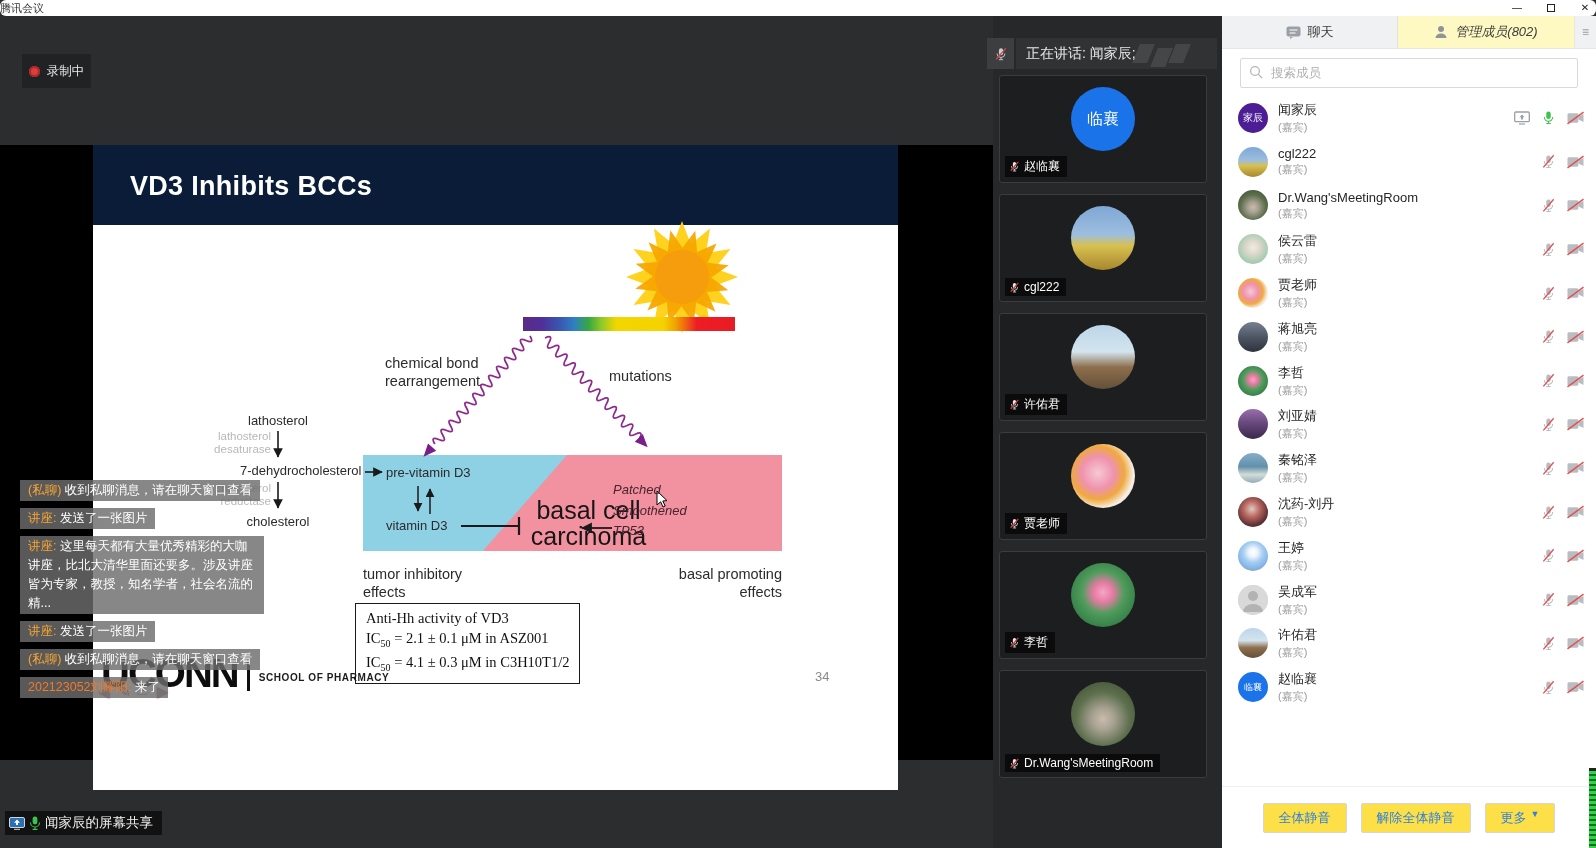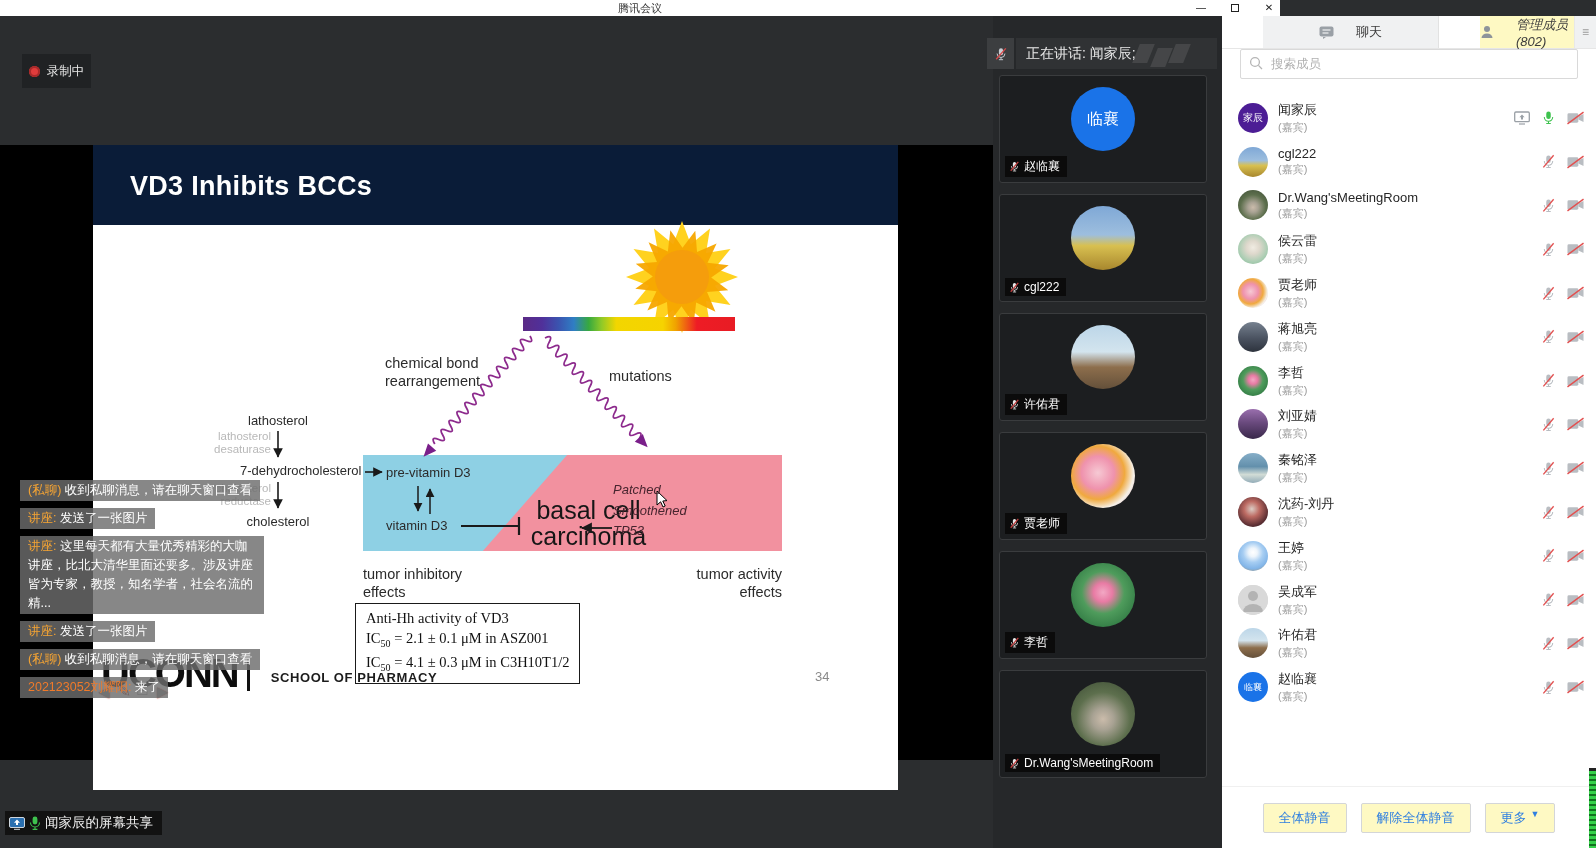--- a/index.html
+++ b/index.html
@@ -1,21 +1,21 @@
 <!DOCTYPE html>
 <html><head>
 <meta charset="utf-8">
 <style>
 * { margin:0; padding:0; box-sizing:border-box; }
 html,body { width:1596px; height:848px; overflow:hidden; }
 body { font-family:"Liberation Sans", sans-serif; background:#2b2d2f; position:relative; }
 
 
-.titlebar { position:absolute; top:0; left:0; width:1280px; height:16px; background:#ffffff;
-  display:flex; align-items:center; justify-content:center; font-size:11px; color:#333; z-index:50; }
+.titlebar { position:absolute; top:0; left:0; width:1596px; height:16px; background:#ffffff;
+  display:flex; align-items:center; font-size:11px; color:#333; z-index:50;border-radius:6px; }
 .win-controls { position:absolute; right:4px; top:0; height:16px; display:flex; align-items:center; gap:20px; }
 .wc { width:14px; height:14px; display:flex; align-items:center; justify-content:center; color:#222; font-size:10px; line-height:1; cursor:pointer; }
 .wc .maxbox { width:8px; height:8px; border:1px solid #222; display:block; }
 
 
 .app { position:absolute; top:16px; left:0; width:1596px; height:832px; display:flex; }
 
 
 .stage { position:relative; width:993px; height:832px; background:#2b2d2f; overflow:hidden; flex:none; }
 .stage-black { position:absolute; left:0; top:129px; width:993px; height:615px; background:#000; }
@@ -37,21 +37,21 @@
 .sl-colorbox { position:absolute; left:270px; top:310px; width:419px; height:96px; background:#8ed0e4; z-index:0; }
 .sl-pink { position:absolute; inset:0; background:#f2919f; clip-path:polygon(48.7% 0,100% 0,100% 100%,28.6% 100%); }
 .sl-carcinoma { position:absolute; left:408px; top:352px; width:175px; text-align:center; font-size:25px; line-height:26px; color:#161616; white-space:pre-line; z-index:4; }
 .sl-genes { position:absolute; left:520px; top:335px; font-style:italic; font-size:13px; line-height:20.5px; color:#47242e; white-space:pre-line; z-index:4; }
 .sl-antibox { position:absolute; left:262px; top:458px; border:1.5px solid #1a1a1a; padding:5px 10px 6px 10px;
   font-family:"Liberation Serif", serif; font-size:14.5px; line-height:19.5px; color:#111; background:#fff; z-index:4; }
 .sl-antibox sub { font-size:10px; }
 .sl-logo { position:absolute; left:8px; top:508px; display:flex; align-items:center; z-index:4; }
 .sl-uconn { font-size:40px; font-weight:800; letter-spacing:-2px; color:#0d0d0d; line-height:40px; }
 .sl-logo-bar { width:3px; height:32px; background:#111; margin:4px 9px 0 9px; }
-.sl-school { font-size:13px; font-weight:bold; letter-spacing:.6px; color:#1c1c1c; margin-top:8px;margin-left:12px; }
+.sl-school { font-size:10px; font-weight:bold; letter-spacing:.6px; color:#1c1c1c; margin-top:8px; }
 .sl-page { position:absolute; left:722px; top:524px; color:#8a8a8a; font-size:13px; z-index:4; }
 .sl-tools { position:absolute; left:2px; top:537px; display:flex; gap:5px; z-index:6; font-size:18px; }
 .sl-tools span { line-height:20px; }
 .t-arrow { color:#8a8a8a; text-shadow:0 0 2px #c0392b, 0 0 1px #c0392b; }
 .t-pen { color:#a03c34; font-size:16px; }
 .t-box { color:#9a9a9a; font-size:13px; }
 
 
 .chat-overlay { position:absolute; left:20px; top:464px; width:262px; z-index:5; }
 .chat-msg { display:table; background:rgba(108,108,108,.82); color:#fff; font-size:12.5px; line-height:19px;
@@ -72,46 +72,46 @@
 .tiles { position:absolute; left:6px; top:59px; width:208px; display:flex; flex-direction:column; gap:11px; }
 .tile { height:108px; background:#1c1e20; border:1px solid #3a3c3e; border-radius:3px; position:relative; }
 .tile-avatar { position:absolute; left:50%; top:11px; transform:translateX(-50%); width:64px; height:64px; border-radius:50%;
   display:flex; align-items:center; justify-content:center; color:#fff; font-size:16px; }
 .tile-chip { position:absolute; left:5px; bottom:5px; background:rgba(8,8,8,.85); color:#fff; font-size:12px;
   padding:2px 7px 2px 4px; display:flex; align-items:center; gap:4px; }
 
 
 .panel { position:relative; width:374px; height:832px; background:#fff; display:flex; flex-direction:column; flex:none; }
 .tabs { display:flex; height:33px; border-bottom:1px solid #e6e6e6; flex:none; }
-.tab { display:flex; align-items:center; justify-content:center; gap:22px; font-size:13px; color:#3c3c3c; cursor:pointer;margin-left:41px; }
+.tab { display:flex; align-items:center; justify-content:center; gap:7px; font-size:13px; color:#3c3c3c; cursor:pointer; }
 .tab-chat { width:176px; background:#f0f1f2; border-right:1px solid #e2e2e2; }
 .tab-manage { flex:1; background:#fef9c3;font-style:italic; }
 .tab-menu { width:22px; background:#f0f1f2; display:flex; align-items:center; justify-content:center; color:#9a9a9a; font-size:12px; border-left:1px solid #e8e8e8; cursor:pointer; }
-.search-wrap { height:47px; display:flex; padding:0 18px; flex:none; }
+.search-wrap { height:47px; display:flex; align-items:center; padding:0 18px; flex:none; }
 .search-box { position:relative; width:100%; }
 .search-box input { width:100%; height:30px; border:1px solid #d9d9d9; border-radius:2px; padding:0 8px 0 30px;
   font-size:12.5px; color:#333; outline:none; font-family:"Liberation Sans",sans-serif; }
 .search-box input::placeholder { color:#b0b0b0; }
 .search-ico { position:absolute; left:9px; top:7px; }
 .subtabs { display:flex; height:32px; border-bottom:1px solid #ebebeb; flex:none; }
 .subtab { flex:1; display:flex; align-items:center; justify-content:center; font-size:13px; cursor:pointer; }
 .subtab.active { color:#2f7fe0; background:#fff; }
 .subtab.inactive { color:#3c3c3c; background:#f5f6f7; }
 .hand-zone { width:32px; background:#f5f6f7; display:flex; align-items:center; justify-content:center; cursor:pointer; }
 .member-list { flex:1; overflow:hidden; }
 .member { height:43.8px; display:flex; align-items:center; padding:0 12px 0 16px; }
 .m-avatar { width:30px; height:30px; border-radius:50%; margin-right:10px; flex:none;
   display:flex; align-items:center; justify-content:center; color:#fff; font-size:9px; line-height:1.05; text-align:center; overflow:hidden; }
 .m-info { flex:1; min-width:0; }
 .m-name { font-size:13px; color:#262626; white-space:nowrap; }
 .m-role { font-size:11px; color:#9a9a9a; margin-top:1px; }
 .m-icons { display:flex; align-items:center; gap:11px; flex:none; }
 .icon { display:inline-flex; align-items:center; justify-content:center; }
 .footer { height:62px; border-top:1px solid #f0f0f0; display:flex; align-items:center; justify-content:center; gap:14px; flex:none; }
-.btn { border:1px solid #d4d6d8; background:#fef9c3; color:#2f7fe0; font-size:13px; padding:5px 15px; border-radius:2px; cursor:pointer; display:flex; gap:4px; }
+.btn { border:1px solid #d4d6d8; background:#fde047; color:#2f7fe0; font-size:13px; padding:5px 15px; border-radius:2px; cursor:pointer; display:flex; gap:4px; }
 .caret { font-size:9px; }
 
 
 .scroll-indicator { position:absolute; right:0; top:768px; width:7px; height:80px; z-index:60;
   background:repeating-linear-gradient(180deg,#35d04a 0 3px,#11701f 3px 5px); border-top:3px solid #222; }
 </style>
 </head>
 <body>
 
 <div class="titlebar">
@@ -194,21 +194,21 @@
       <div class="sl-label sl-small" style="left:140px; top:369px; width:90px; text-align:center;">cholesterol</div>
       <div class="sl-label sl-small" style="left:293px; top:320px;">pre-vitamin D3</div>
       <div class="sl-label sl-small" style="left:293px; top:373px;">vitamin D3</div>
       <div class="sl-carcinoma">basal cell
 carcinoma</div>
       <div class="sl-genes">Patched
 Smoothened
 TP53</div>
       <div class="sl-label" style="left:270px; top:420px;">tumor inhibitory
 effects</div>
-      <div class="sl-label" style="left:536px; top:420px; width:153px; text-align:right;">tumor activity
+      <div class="sl-label" style="left:536px; top:420px; width:153px; text-align:right;">basal promoting
 effects</div>
 
       <div class="sl-antibox">
         <div>Anti-Hh activity of VD3</div>
         <div><span>IC</span><sub>50</sub><span> = 2.1 ± 0.1 μM in ASZ001</span></div>
         <div><span>IC</span><sub>50</sub><span> = 4.1 ± 0.3 μM in C3H10T1/2</span></div>
       </div>
 
       <div class="sl-logo">
         <span class="sl-uconn">UCONN</span>

